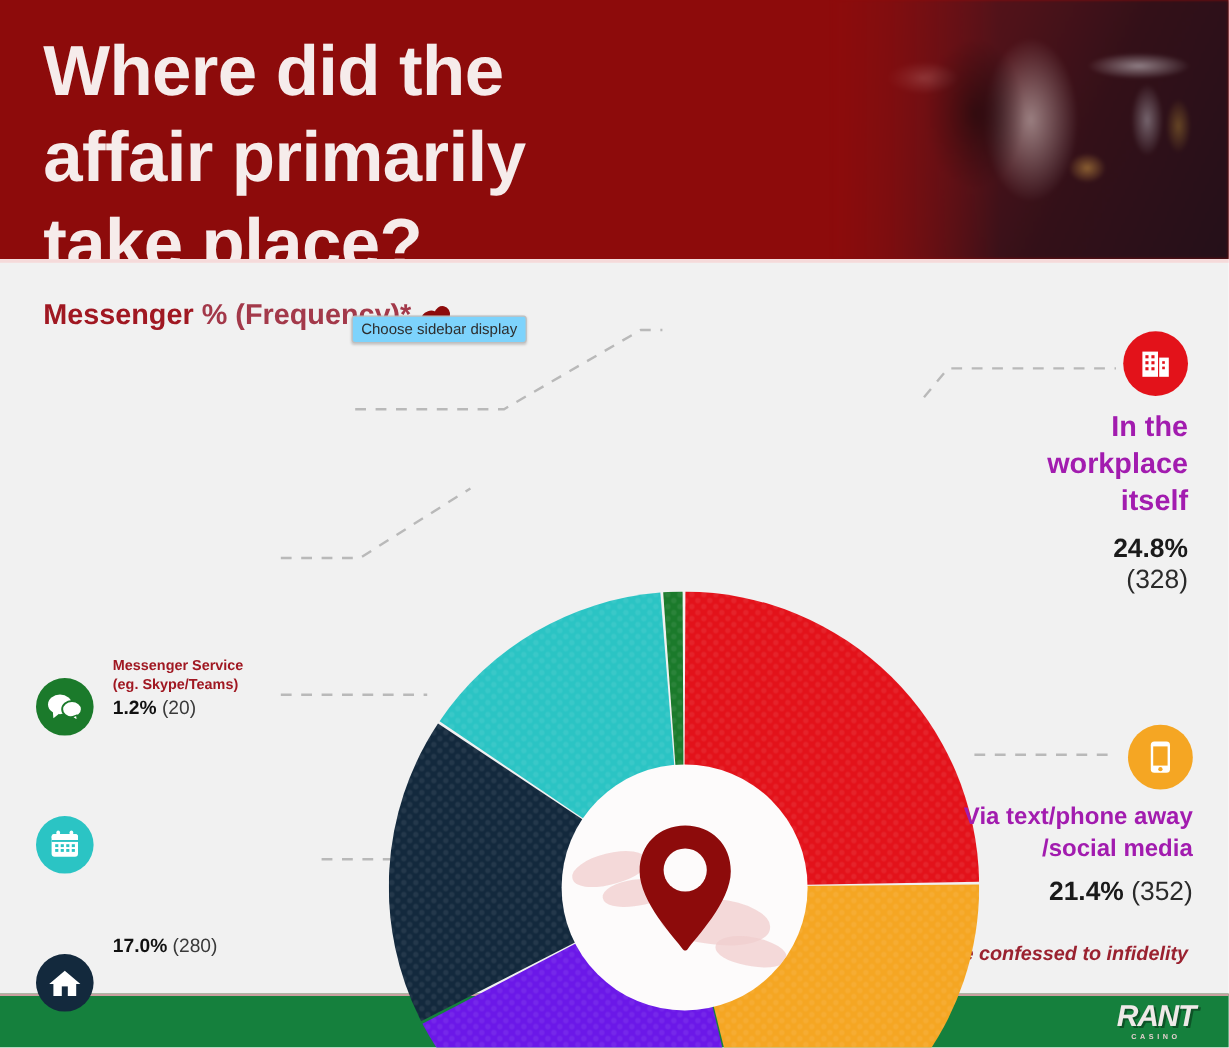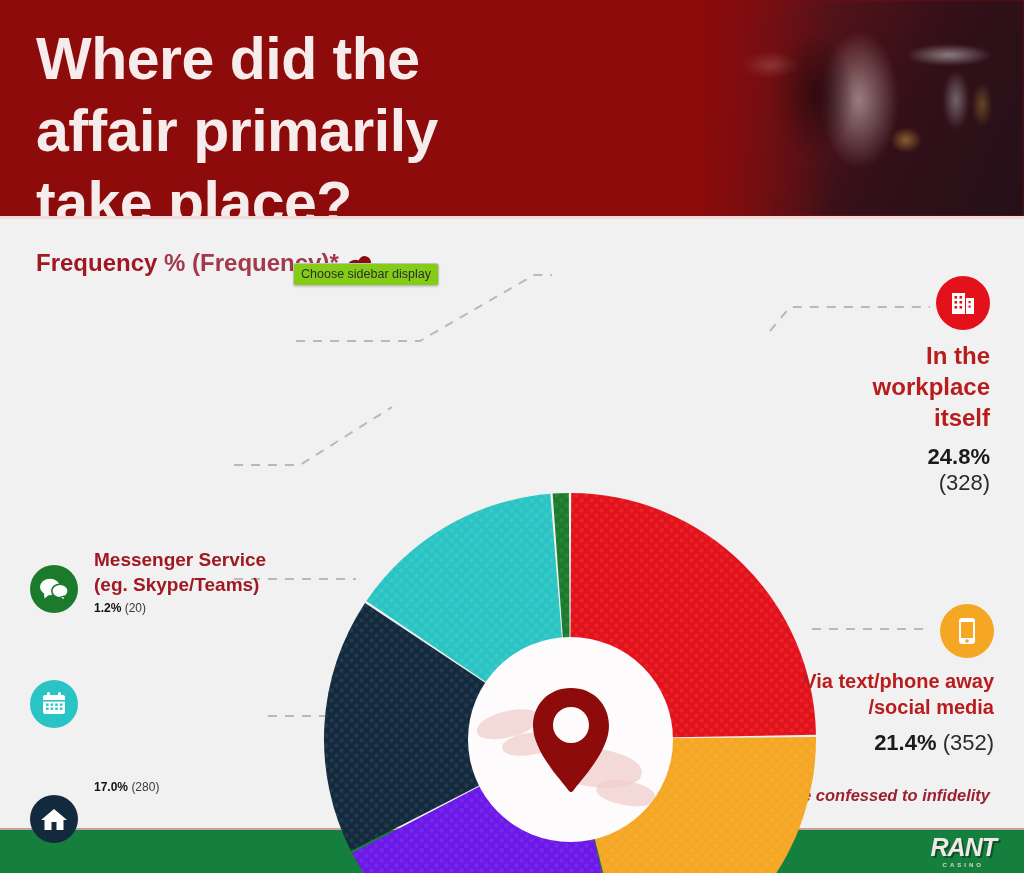--- a/index.html
+++ b/index.html
@@ -73,21 +73,21 @@
   }
   .kiss-mark .lip {
     position: absolute; background: #8d0b0b; border-radius: 50%;
   }
   .kiss-mark .l1 { width: 15px; height: 12px; left: 0; top: 4px; transform: rotate(-18deg); }
   .kiss-mark .l2 { width: 13px; height: 14px; left: 11px; top: 0; transform: rotate(12deg); }
 
   
   .tooltip {
     position: absolute; left: 293px; top: 263px;
-    background: #84cc16;
+    background: #7dd3fc;
     border: 1px solid #bfbfbf;
     border-radius: 3px;
     padding: 3px 7px 4px 7px;
     font-size: 12.5px;
     color: #2d2d2d;
     white-space: nowrap;
     box-shadow: 0 1px 2px rgba(0,0,0,.17);
     z-index: 60;
   }
 
@@ -95,24 +95,24 @@
   .legend { position: absolute; left: 30px; top: 328px; width: 300px; z-index: 20; }
   .legend-item { position: absolute; display: flex; align-items: flex-start; }
   .leg-icon {
     width: 48px; height: 48px; border-radius: 50%;
     flex: 0 0 48px;
     display: flex; align-items: center; justify-content: center;
     margin-top: 18px;
   }
   .leg-text { margin-left: 16px; }
   .leg-title {
-    font-size: 19px; font-weight: bold; color: #a01822;
+    font-size: 12px; font-weight: bold; color: #a01822;
     line-height: 1.33; white-space: pre-line;
   }
-  .leg-val { font-size: 12px; color: #2a2a2a; margin-top: 3px; }
+  .leg-val { font-size: 16px; color: #2a2a2a; margin-top: 3px; }
   .leg-val b { font-weight: bold; color: #111; }
   .leg-val .paren { color: #3a3a3a; font-weight: normal; }
 
   
   .donut-wrap {
     position: absolute; left: 324px; top: 274px;
     width: 492px; height: 492px;
     z-index: 10;
   }
   .donut-center {
@@ -134,21 +134,21 @@
   .kiss-d { width: 60px; height: 24px; left: 128px; top: 144px; transform: rotate(10deg); opacity:.5; }
 
   
   .right-label { position: absolute; text-align: right; z-index: 20; }
   .rl-icon {
     width: 54px; height: 54px; border-radius: 50%;
     display: flex; align-items: center; justify-content: center;
     margin-left: auto;
   }
   .rl-title {
-    font-size: 24px; font-weight: bold; color: #b91c1c;
+    font-size: 24px; font-weight: bold; color: #a21caf;
     line-height: 1.3; white-space: pre-line; margin-top: 10px;
   }
   .rl-title.small { font-size: 20px; }
   .rl-val { font-size: 22px; color: #1a1a1a; margin-top: 10px; }
   .rl-val b { font-weight: bold; }
   .rl-val .paren { font-weight: normal; color: #2b2b2b; }
 
   
   .connector { position: absolute; z-index: 5; pointer-events: none; }
 
@@ -188,21 +188,21 @@
   <div class="header">
     <div class="header-photo"></div>
     <div class="header-title">Where did the
 affair primarily
 take place?</div>
   </div>
 
   <div class="panel">
 
     <div class="prop-header">
-      <span>Frequency</span><span class="light">&nbsp;<span>% (Frequency)*</span></span><span class="kiss-mark"><span class="lip l1"></span><span class="lip l2"></span></span>
+      <span>Messenger</span><span class="light">&nbsp;<span>% (Frequency)*</span></span><span class="kiss-mark"><span class="lip l1"></span><span class="lip l2"></span></span>
     </div>
 
     <svg class="connector" style="left:0;top:0;width:1024px;height:612px;" viewBox="0 0 1024 612">
       <g stroke="#b9b9b9" stroke-width="2" stroke-dasharray="9,8" fill="none">
 
         <path d="M296 122 L420 122 L534 56 L552 56"></path>
 
         <path d="M234 246 L300 246 L392 188"></path>
 
         <path d="M234 360 L356 360"></path>

